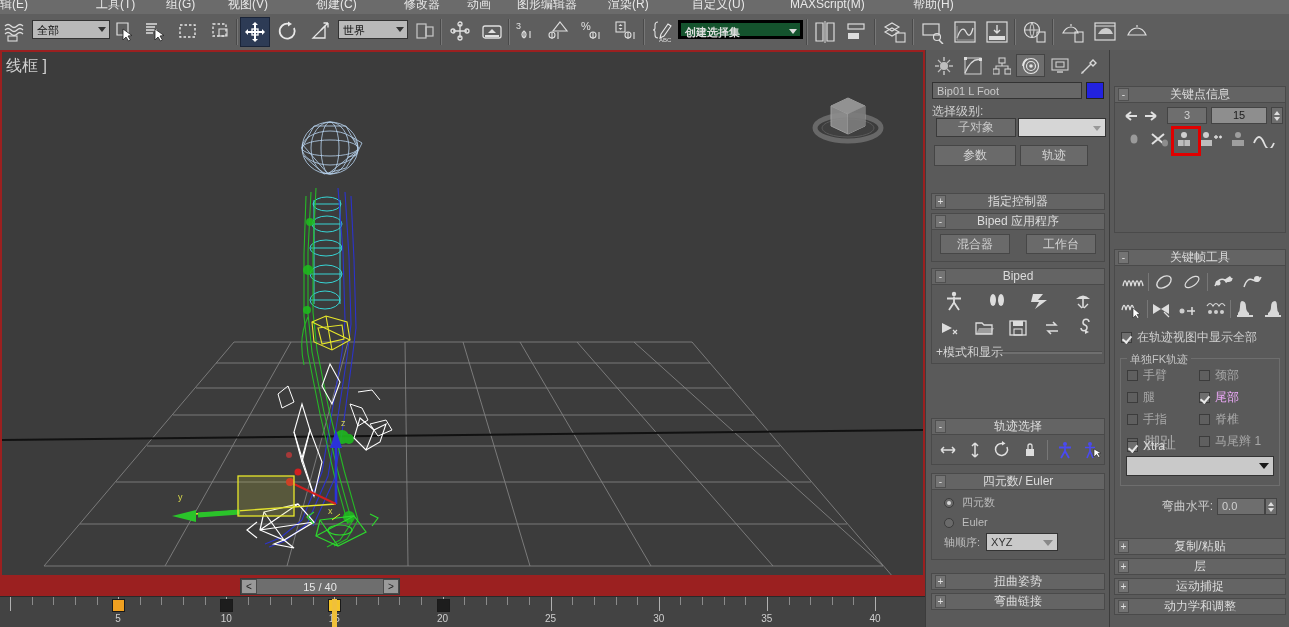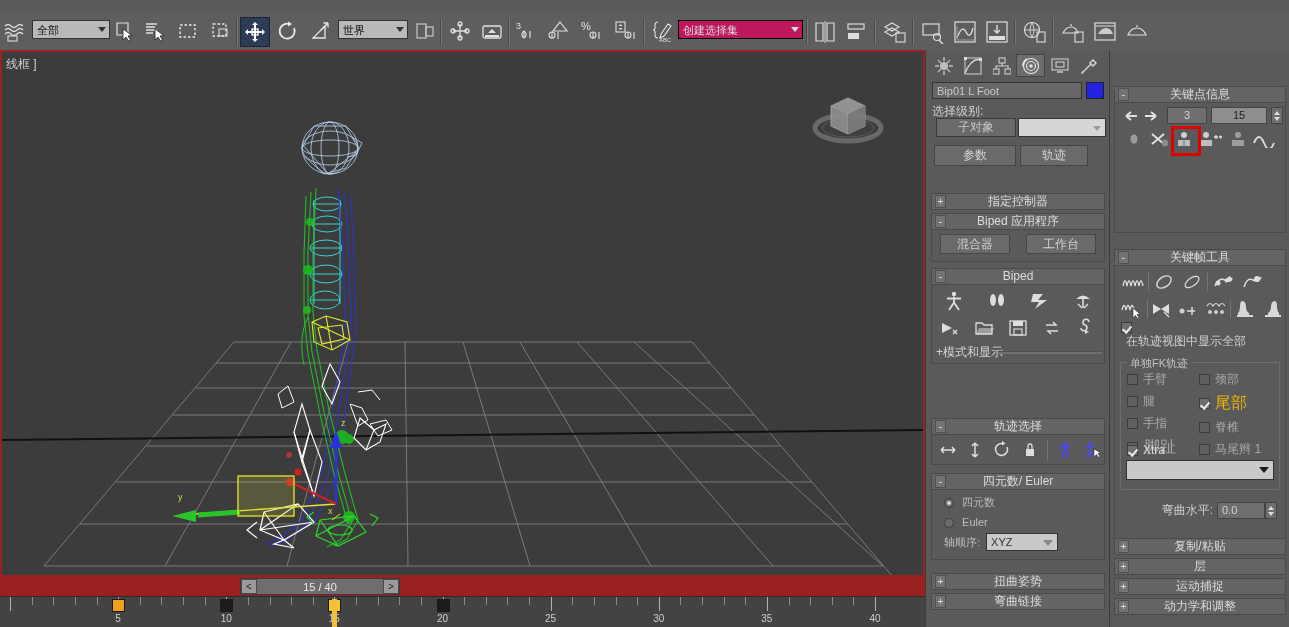--- a/index.html
+++ b/index.html
@@ -10,27 +10,27 @@
   .menubar{position:absolute;left:0;top:0;width:1289px;height:14px;background:#6b6b6b;overflow:hidden;}
   .menubar .mi{position:absolute;top:-3px;font-size:12px;color:#e8e8e8;white-space:nowrap;line-height:14px;}
 
   
   .toolbar{position:absolute;left:0;top:14px;width:1289px;height:36px;background:#5e5e5e;border-bottom:1px solid #3c3c3c;}
   .tbtn{position:absolute;top:3px;width:30px;height:30px;border:1px solid transparent;box-sizing:border-box;display:flex;align-items:center;justify-content:center;color:#e4e4e4;}
   .tbtn.on{background:#2d3b55;border:1px solid #1a2438;}
   .tsep{position:absolute;top:5px;width:1px;height:26px;background:#4a4a4a;border-right:1px solid #777;}
   .tcombo{position:absolute;top:6px;height:19px;background:#b9b9b9;border:1px solid #333;box-sizing:border-box;color:#111;font-size:11px;padding:2px 16px 0 4px;}
   .tcombo .arw{position:absolute;right:3px;top:6px;width:0;height:0;border-left:4px solid transparent;border-right:4px solid transparent;border-top:5px solid #333;}
-  .tcombo.dark{background:#be185d;color:#ddd;border:1px solid #000000;}
+  .tcombo.dark{background:#14532d;color:#ddd;border:3px solid #000000;font-weight:bold;}
   .tcombo.dark .arw{border-top-color:#ddd;}
 
   
   .vp-wrap{position:absolute;left:0;top:50px;width:925px;height:527px;background:#9b2020;padding:2px;box-sizing:border-box;}
   .vp{position:absolute;left:2px;top:2px;width:921px;height:523px;background:#3c3c3c;overflow:hidden;}
-  .vplabel{position:absolute;left:4px;top:4px;font-size:12px;color:#cfcfcf;z-index:6;}
+  .vplabel{position:absolute;left:4px;top:4px;font-size:16px;color:#cfcfcf;z-index:6;}
   .viewcube{position:absolute;right:30px;top:24px;width:90px;height:80px;z-index:5;}
 
   
   .timebar{position:absolute;left:0;top:577px;width:925px;height:19px;background:#9b2020;}
   .frmbox{position:absolute;left:240px;top:1px;width:160px;height:17px;background:#6e6e6e;border:1px solid #3a3a3a;box-sizing:border-box;display:flex;align-items:center;}
   .frmbox .nav{width:16px;height:15px;background:#9a9a9a;border:1px solid #4a4a4a;box-sizing:border-box;text-align:center;font-size:10px;line-height:13px;color:#222;}
   .frmbox .val{flex:1;text-align:center;font-size:11px;color:#e8e8e8;}
 
   .ruler{position:absolute;left:0;top:596px;width:925px;height:31px;background:#434343;border-top:1px solid #2a2a2a;}
   .ruler .tick{position:absolute;top:0;width:1px;background:#888;}
@@ -74,20 +74,34 @@
   .grpbox .gtitle{position:absolute;left:6px;top:-7px;background:#5a5a5a;padding:0 3px;font-size:11px;color:#c4c4c4;}
   .radio{width:10px;height:10px;border-radius:50%;background:#6a6a6a;border:1px solid #3c3c3c;box-sizing:border-box;display:inline-block;vertical-align:middle;position:relative;}
   .radio.on:after{content:"";position:absolute;left:2px;top:2px;width:4px;height:4px;border-radius:50%;background:#d8d8d8;}
   svg{display:block;}
 </style>
 </head>
 <body>
 
 <div class="app">
 
+  <div class="menubar">
+    <span class="mi" style="left:0px;">辑(E)</span>
+    <span class="mi" style="left:96px;">工具(T)</span>
+    <span class="mi" style="left:166px;">组(G)</span>
+    <span class="mi" style="left:228px;">视图(V)</span>
+    <span class="mi" style="left:316px;">创建(C)</span>
+    <span class="mi" style="left:404px;">修改器</span>
+    <span class="mi" style="left:467px;">动画</span>
+    <span class="mi" style="left:517px;">图形编辑器</span>
+    <span class="mi" style="left:608px;">渲染(R)</span>
+    <span class="mi" style="left:692px;">自定义(U)</span>
+    <span class="mi" style="left:790px;">MAXScript(M)</span>
+    <span class="mi" style="left:913px;">帮助(H)</span>
+  </div>
 
   <div class="toolbar">
 
     <div class="tbtn" style="left:0px;">
       <svg width="24" height="24" viewBox="0 0 24 24">
         <path d="M2 6 q3-3 6 0 t6 0 t6 0" stroke="#ddd" fill="none" stroke-width="1.3"></path>
         <path d="M2 10 q3-3 6 0 t6 0 t6 0" stroke="#ddd" fill="none" stroke-width="1.3"></path>
         <path d="M2 14 q3-3 6 0 t6 0 t6 0" stroke="#ddd" fill="none" stroke-width="1.3"></path>
         <rect x="5" y="16" width="9" height="5" stroke="#ddd" fill="none" stroke-width="1.1"></rect>
       </svg>
@@ -921,21 +935,21 @@
               </svg>
           </span>
           <span class="ibtn">
             <svg width="20" height="18" viewBox="0 0 20 18">
                 <path d="M12 1 q-4 0 -4 6 q0 4 -3 6 v3 h11 v-3 q-2 -2 -2 -6 q0 -6 -2 -6z" fill="#d8d8d8"></path>
                 <rect x="2" y="15" width="16" height="2" fill="#d8d8d8"></rect>
               </svg>
           </span>
         </div>
 
-        <div style="padding-left:6px;display:flex;flex-direction:column;">
+        <div style="margin-top:7px;padding-left:6px;display:flex;align-items:center;">
           <span class="cbx chk"></span>
           <span style="margin-left:5px;color:#cfcfcf;font-size:12px;">在轨迹视图中显示全部</span>
         </div>
 
         <div class="grpbox" style="margin:12px 5px 0 5px;height:128px;padding-top:8px;">
           <span class="gtitle">单独FK轨迹</span>
 
           <div style="display:flex;padding-left:6px;">
 
             <div style="width:74px;">
@@ -957,21 +971,21 @@
               </label>
             </div>
 
             <div style="width:82px;">
               <label style="display:flex;align-items:center;margin-bottom:5px;">
                 <span class="cbx dis"></span>
                 <span style="margin-left:5px;color:#a8a8a8;font-size:12px;">颈部</span>
               </label>
               <label style="display:flex;align-items:center;margin-bottom:5px;">
                 <span class="cbx chk"></span>
-                <span style="margin-left:5px;color:#eab308;font-size:16px;">尾部</span>
+                <span style="margin-left:5px;color:#f0abfc;font-size:12px;">尾部</span>
               </label>
               <label style="display:flex;align-items:center;margin-bottom:5px;">
                 <span class="cbx dis"></span>
                 <span style="margin-left:5px;color:#a8a8a8;font-size:12px;">脊椎</span>
               </label>
               <label style="display:flex;align-items:center;margin-bottom:5px;">
                 <span class="cbx dis"></span>
                 <span style="margin-left:5px;color:#a8a8a8;font-size:12px;">马尾辫 1</span>
               </label>
               <label style="display:flex;align-items:center;">

